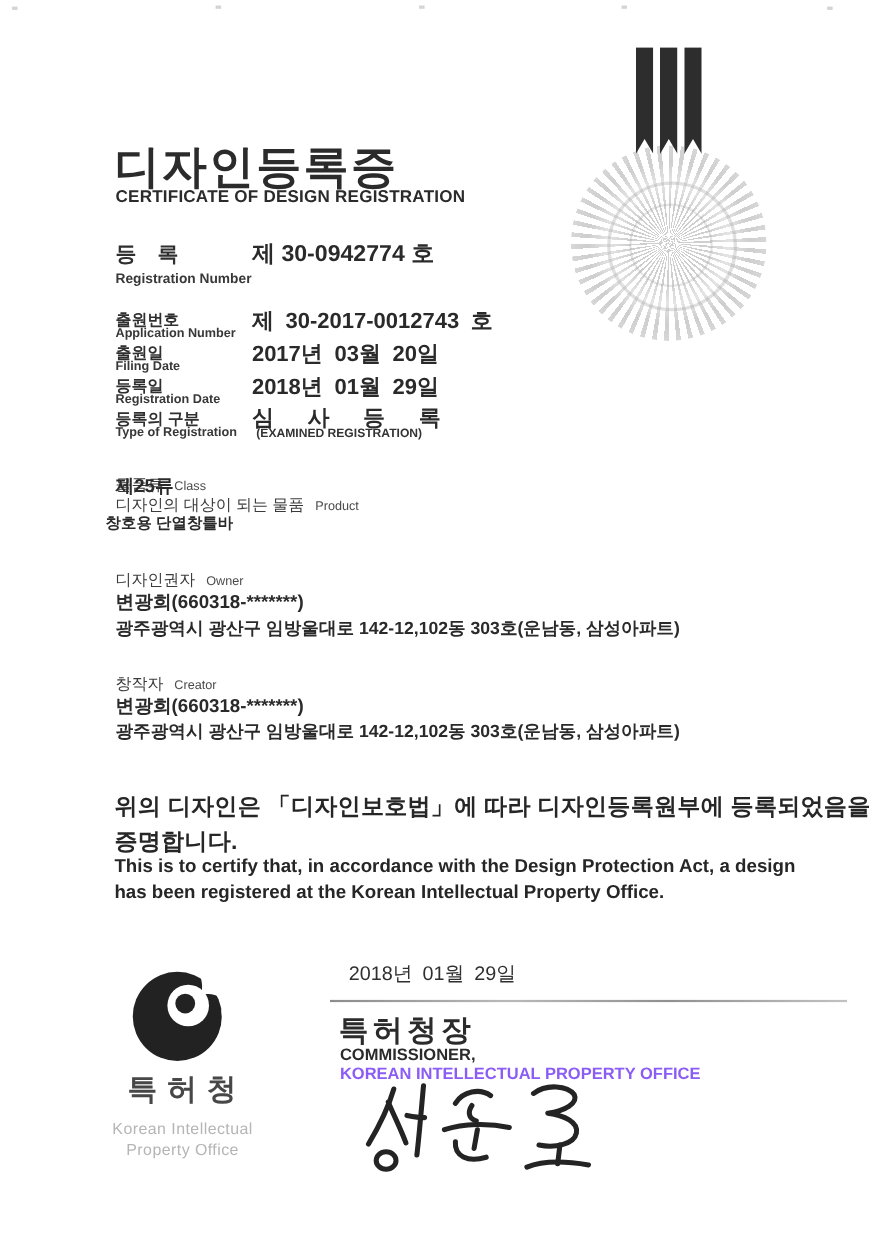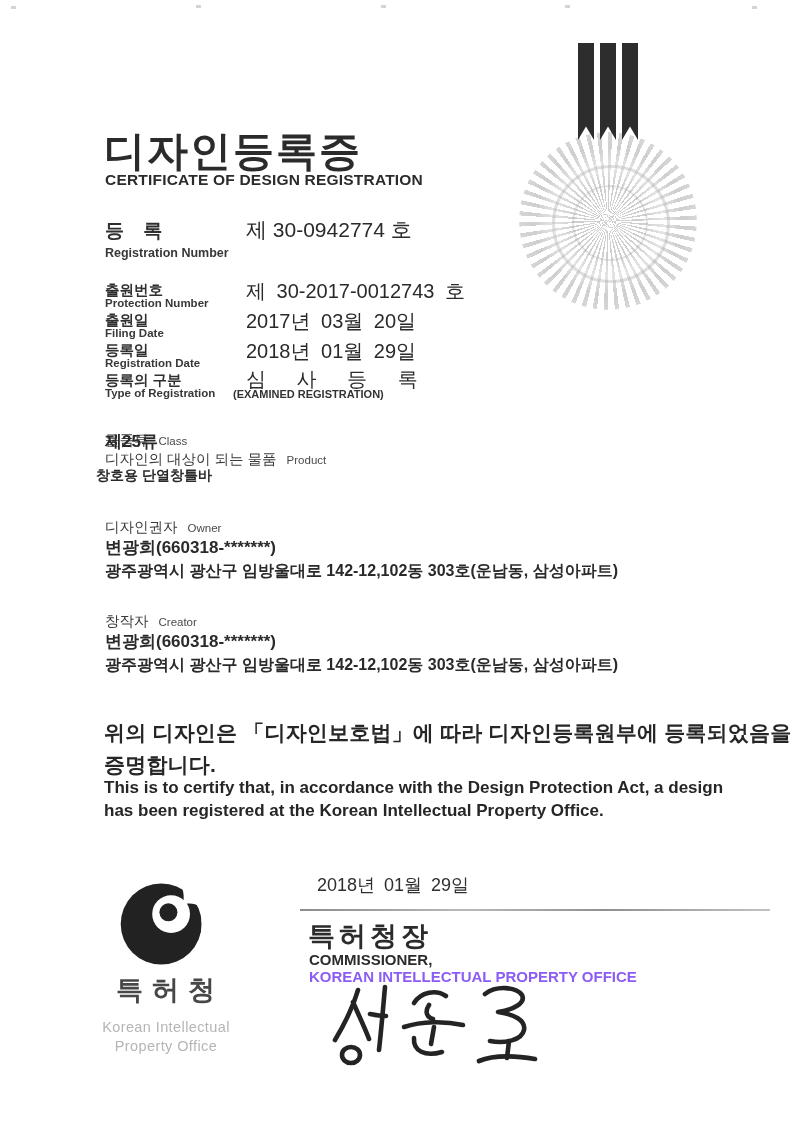--- a/index.html
+++ b/index.html
@@ -30,21 +30,21 @@
   .medal-ring1{left:552px;top:165px;width:112px;height:112px;border-radius:50%;border:3px solid rgba(165,165,165,.35);}
   .medal-ring2{left:572px;top:185px;width:72px;height:72px;border-radius:50%;border:2px solid rgba(165,165,165,.3);}
 
   
   .title-ko{left:104px;top:124px;font-size:41px;font-weight:700;letter-spacing:2px;color:#2b2b2b;}
   .title-en{left:105px;top:171px;font-size:15.5px;font-weight:700;letter-spacing:.2px;color:#2b2b2b;}
 
   
   .lab-ko{left:105px;font-weight:700;color:#2f2f2f;}
   .lab-en{left:105px;font-weight:700;color:#383838;}
-  .val{left:246px;font-weight:400;color:#2a2a2a;white-space:nowrap;}
+  .val{left:229px;font-weight:700;color:#2a2a2a;white-space:nowrap;}
   .reg-label{top:218px;font-size:19px;letter-spacing:7px;}
   .reg-sub{top:246px;font-size:12.5px;}
   .reg-val{top:216px;font-size:21px;}
   .f-lab{font-size:14.5px;}
   .f-sub{font-size:11.5px;}
   .f-val{font-size:20px;word-spacing:5px;}
   .examined{letter-spacing:10px;}
   .examined-note{left:233px;top:388px;font-size:11px;font-weight:700;color:#333;}
 
   
@@ -87,21 +87,21 @@
   <div class="abs ribbon" style="left:622px"></div>
 
   <div class="abs title-ko">디자인등록증</div>
   <div class="abs title-en">CERTIFICATE OF DESIGN REGISTRATION</div>
 
   <div class="abs lab-ko reg-label">등 록</div>
   <div class="abs lab-en reg-sub">Registration Number</div>
   <div class="abs val reg-val">제 30-0942774 호</div>
 
   <div class="abs lab-ko f-lab" style="top:281px">출원번호</div>
-  <div class="abs lab-en f-sub" style="top:297px">Protection Number</div>
+  <div class="abs lab-en f-sub" style="top:297px">Application Number</div>
   <div class="abs val f-val" style="top:278px">제 30-2017-0012743 호</div>
 
   <div class="abs lab-ko f-lab" style="top:311px">출원일</div>
   <div class="abs lab-en f-sub" style="top:327px">Filing Date</div>
   <div class="abs val f-val" style="top:308px">2017년 03월 20일</div>
 
   <div class="abs lab-ko f-lab" style="top:341px">등록일</div>
   <div class="abs lab-en f-sub" style="top:357px">Registration Date</div>
   <div class="abs val f-val" style="top:338px">2018년 01월 29일</div>
 

